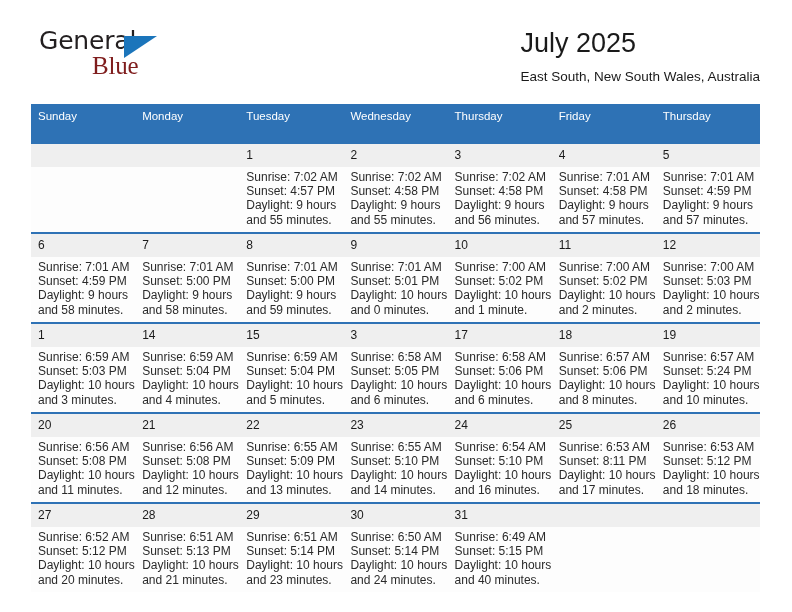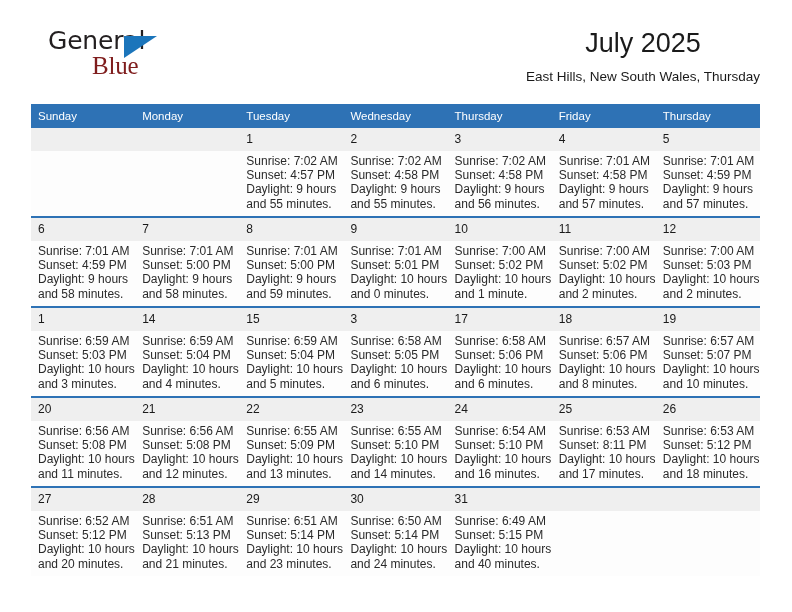--- a/index.html
+++ b/index.html
@@ -31,21 +31,21 @@
   }
   .brand {
     position: absolute;
     left: 0;
     top: 0;
     width: 230px;
     height: 62px;
   }
   .brand-general {
     position: absolute;
-    left: 17px;
+    left: 8px;
     top: 0px;
     font-size: 25px;
     letter-spacing: -0.2px;
     color: #231f20;
     font-family: "DejaVu Sans", sans-serif;
     font-weight: 400;
   }
   .brand-triangle {
     position: absolute;
     left: 93px;
@@ -62,21 +62,21 @@
     font-size: 25px;
     letter-spacing: -0.2px;
     color: #7f1d1d;
     font-family: Liberation Serif, serif;
     font-weight: 400;
   }
   .title-block {
     position: absolute;
     right: 0;
     top: 0;
-    text-align: center;
+    text-align: left;
   }
   .cal-title {
     font-size: 27px;
     color: #1a1a1a;
     line-height: 34px;
     white-space: nowrap;
     font-weight: 400;
   }
   .cal-subtitle {
     margin-top: 9px;
@@ -95,21 +95,21 @@
     width: 729px;
     border-collapse: collapse;
     table-layout: fixed;
   }
   .calendar th {
     background: #2e72b5;
     color: #ffffff;
     font-size: 11.5px;
     font-weight: 400;
     text-align: left;
-    padding: 6px 0 5px 7px;
+    padding: 6px 0 21px 7px;
     line-height: 13px;
     border: none;
   }
   .calendar td {
     vertical-align: top;
     padding: 0;
     border: none;
     border-bottom: 2px solid #2e72b5;
     background: #fdfdfd;
     height: 88px;
@@ -146,21 +146,21 @@
   <div class="header">
 
     <div class="brand">
       <span class="brand-general">General</span>
       <span class="brand-triangle"></span>
       <span class="brand-blue">Blue</span>
     </div>
 
     <div class="title-block">
       <div class="cal-title">July 2025</div>
-      <div class="cal-subtitle">East Hills, New South Wales, Thursday</div>
+      <div class="cal-subtitle">East South, New South Wales, Australia</div>
     </div>
 
   </div>
 
   <table class="calendar">
     <thead>
       <tr>
         <th>Sunday</th>
         <th>Monday</th>
         <th>Tuesday</th>
@@ -341,21 +341,21 @@
               <div>Sunrise: 6:57 AM</div>
               <div>Sunset: 5:06 PM</div>
               <div>Daylight: 10 hours</div>
               <div>and 8 minutes.</div>
             </div>
           </td>
           <td class="">
             <div class="daynum">19</div>
             <div class="details">
               <div>Sunrise: 6:57 AM</div>
-              <div>Sunset: 5:07 PM</div>
+              <div>Sunset: 5:24 PM</div>
               <div>Daylight: 10 hours</div>
               <div>and 10 minutes.</div>
             </div>
           </td>
         </tr>
         <tr class="week">
           <td class="">
             <div class="daynum">20</div>
             <div class="details">
               <div>Sunrise: 6:56 AM</div>

